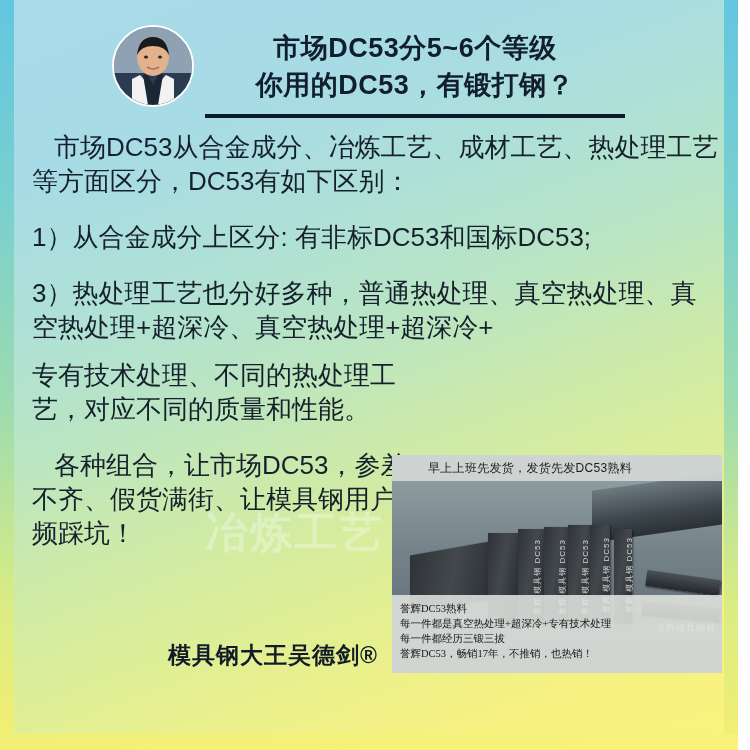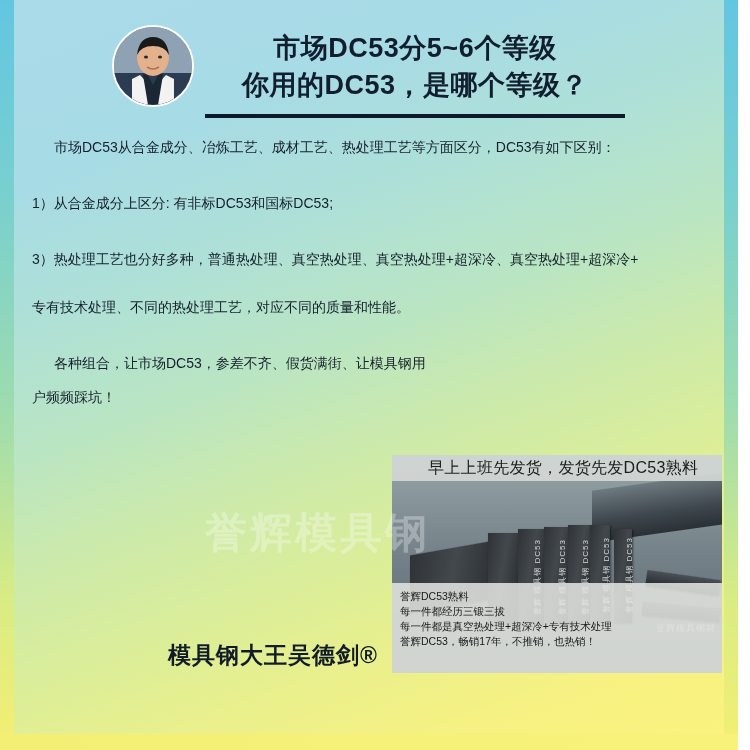--- a/index.html
+++ b/index.html
@@ -86,21 +86,21 @@
     white-space: nowrap;
   }
 
   
   .body-text {
     position: absolute;
     left: 32px;
     top: 130px;
     width: 690px;
     color: #15202c;
-    font-size: 14px;
+    font-size: 26px;
     line-height: 34px;
   }
   .para {
     margin: 0 0 22px 0;
   }
   .para.indent { text-indent: 22px; }
   .para.tight { margin-bottom: 14px; }
   .narrow { width: 400px; }
 
   .signature {
@@ -123,36 +123,37 @@
     background: linear-gradient(180deg, #7d8c92 0%, #6e7c84 40%, #5c686f 100%);
     overflow: hidden;
   }
   .photo-top-strip {
     position: absolute;
     left: 0; top: 0;
     width: 100%;
     height: 26px;
     background: rgba(225,228,225,0.82);
     color: #1c1c1c;
-    font-size: 16px;
+    font-size: 12px;
     line-height: 26px;
     padding-left: 36px;
     box-sizing: border-box;
     letter-spacing: 0.3px;
   }
   .photo-caption {
     position: absolute;
     left: 0; bottom: 0;
     width: 100%;
-    padding: 6px 8px 24px 8px;
+    padding: 6px 8px 12px 8px;
     box-sizing: border-box;
     background: rgba(228,230,226,0.86);
     color: #16181a;
     font-size: 10.5px;
     line-height: 15px;
+    font-family: Liberation Serif, serif;
   }
   .photo-caption div { white-space: nowrap; }
 
   
   .blk {
     position: absolute;
     background: linear-gradient(100deg, #2f3337 0%, #43484d 45%, #24282c 100%);
     box-shadow: 1px 1px 2px rgba(0,0,0,0.5);
   }
   .bar-label {
@@ -217,21 +218,21 @@
         <ellipse cx="39" cy="30" rx="16" ry="19" fill="#e3b18c"></ellipse>
         <path d="M23 28 q2 -18 16 -18 q14 0 16 18 q-4 -9 -16 -9 q-12 0 -16 9 Z" fill="#1a1a1a"></path>
         <ellipse cx="32" cy="30" rx="2" ry="1.6" fill="#23282e"></ellipse>
         <ellipse cx="46" cy="30" rx="2" ry="1.6" fill="#23282e"></ellipse>
         <path d="M33 40 q6 4 12 0" stroke="#a9725a" stroke-width="1.6" fill="none"></path>
       </svg>
     </div>
 
     <div class="title-box">
       <div class="title-line">市场DC53分5~6个等级</div>
-      <div class="title-line">你用的DC53，是哪个等级？</div>
+      <div class="title-line">你用的DC53，有锻打钢？</div>
     </div>
   </div>
 
   <div class="body-text">
     <p class="para indent">市场DC53从合金成分、冶炼工艺、成材工艺、热处理工艺等方面区分，DC53有如下区别：</p>
     <p class="para">1）从合金成分上区分: 有非标DC53和国标DC53;</p>
     <p class="para tight">3）热处理工艺也分好多种，普通热处理、真空热处理、真空热处理+超深冷、真空热处理+超深冷+</p>
     <p class="para narrow">专有技术处理、不同的热处理工艺，对应不同的质量和性能。</p>
     <p class="para indent narrow">各种组合，让市场DC53，参差不齐、假货满街、让模具钢用户频频踩坑！</p>
   </div>
@@ -261,21 +262,21 @@
     </div>
     <div class="blk" style="left:254px; top:120px; width:74px; height:16px; transform:rotate(8deg); background:linear-gradient(180deg,#4a5157,#22272b);"></div>
     <div class="blk" style="left:250px; top:150px; width:78px; height:14px; transform:rotate(5deg); background:linear-gradient(180deg,#4a5157,#22272b);"></div>
 
     <div class="photo-top-strip">早上上班先发货，发货先发DC53熟料</div>
 
     <div class="watermark">誉辉模具钢材</div>
 
     <div class="photo-caption">
       <div>誉辉DC53熟料</div>
+      <div>每一件都是真空热处理+超深冷+专有技术处理</div>
       <div>每一件都经历三锻三拔</div>
-      <div>每一件都是真空热处理+超深冷+专有技术处理</div>
       <div>誉辉DC53，畅销17年，不推销，也热销！</div>
     </div>
   </div>
 
-  <div class="bigmark">誉辉模具钢</div>
+  <div class="bigmark">冶炼工艺</div>
 
 </div>
 
 </body></html>

